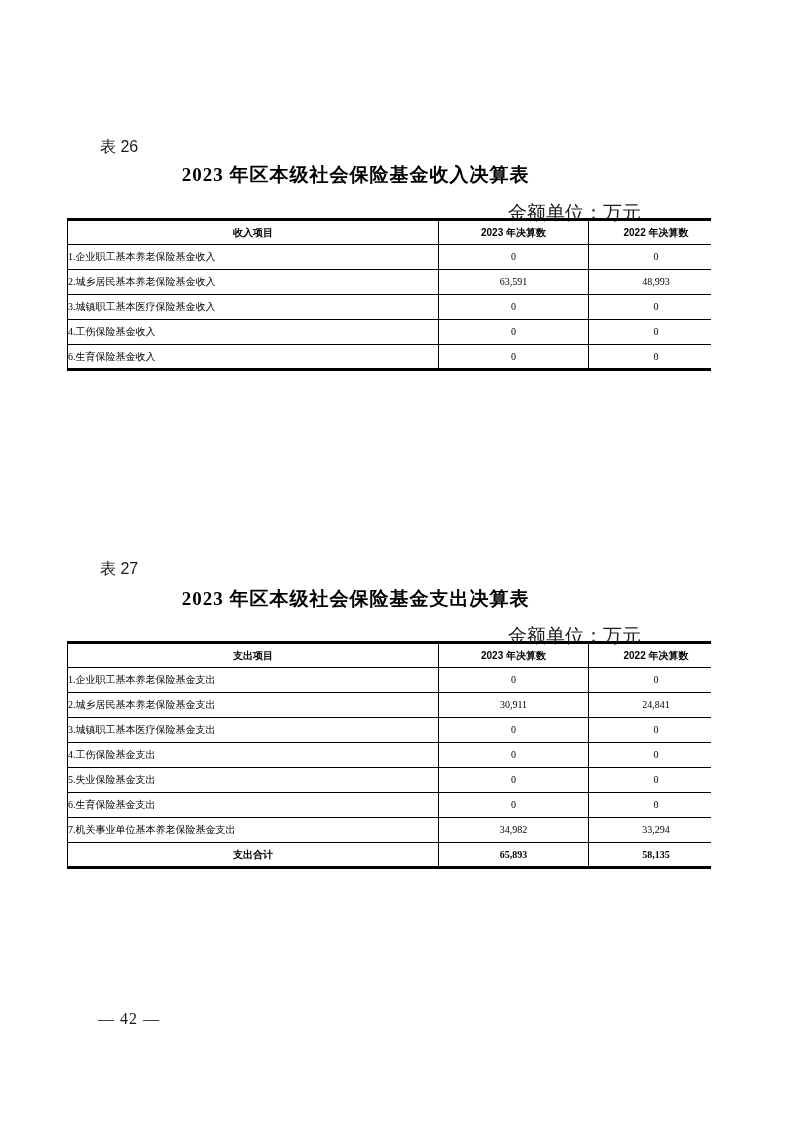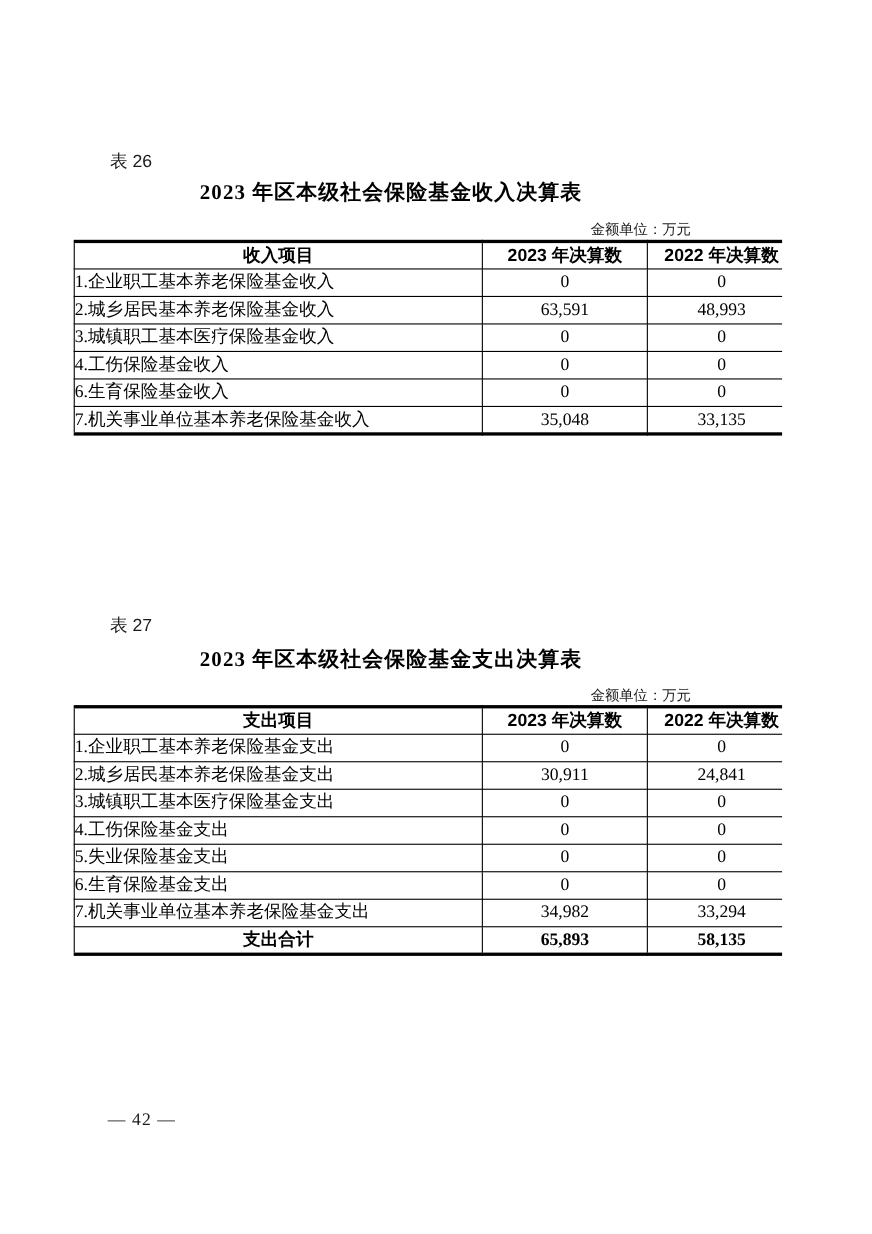--- a/index.html
+++ b/index.html
@@ -26,40 +26,40 @@
     width: 100%;
     text-align: center;
     font-size: 19px;
     font-weight: bold;
     letter-spacing: 1px;
     font-family: "Liberation Serif", "DejaVu Serif", serif;
     color: #000000;
   }
   .unit-note {
     position: absolute;
-    right: 83px;
-    font-size: 13px;
+    right: 70px;
+    font-size: 19px;
     font-family: "Liberation Sans", "DejaVu Sans", sans-serif;
     color: #1a1a1a;
   }
   table.fin {
     position: absolute;
     left: 67px;
     width: 656px;
     border-collapse: collapse;
     table-layout: fixed;
     border-top: 3px solid #000;
     border-bottom: 3px solid #000;
   }
   table.fin col.c1 { width: 371px; }
   table.fin col.c2 { width: 150px; }
   table.fin col.c3 { width: 135px; }
   table.fin th, table.fin td {
     border: 1px solid #000;
-    font-size: 16px;
+    font-size: 10px;
     line-height: 1;
     padding: 0;
     vertical-align: middle;
     overflow: hidden;
     white-space: nowrap;
   }
   table.fin th {
     height: 25px;
     font-weight: bold;
     text-align: center;
@@ -126,25 +126,20 @@
       <tr>
         <td class="item">4.工伤保险基金收入</td>
         <td class="num">0</td>
         <td class="num">0</td>
       </tr>
       <tr>
         <td class="item">6.生育保险基金收入</td>
         <td class="num">0</td>
         <td class="num">0</td>
       </tr>
-      <tr>
-        <td class="item">7.机关事业单位基本养老保险基金收入</td>
-        <td class="num">35,048</td>
-        <td class="num">33,135</td>
-      </tr>
     </tbody>
   </table>
 
   <div class="table-label" style="top:559px;">表 27</div>
 
   <div class="doc-title" style="top:586px;">2023 年区本级社会保险基金支出决算表</div>
 
   <div class="unit-note" style="top:623px;">金额单位：万元</div>
 
   <table class="fin" style="top:641px;">

